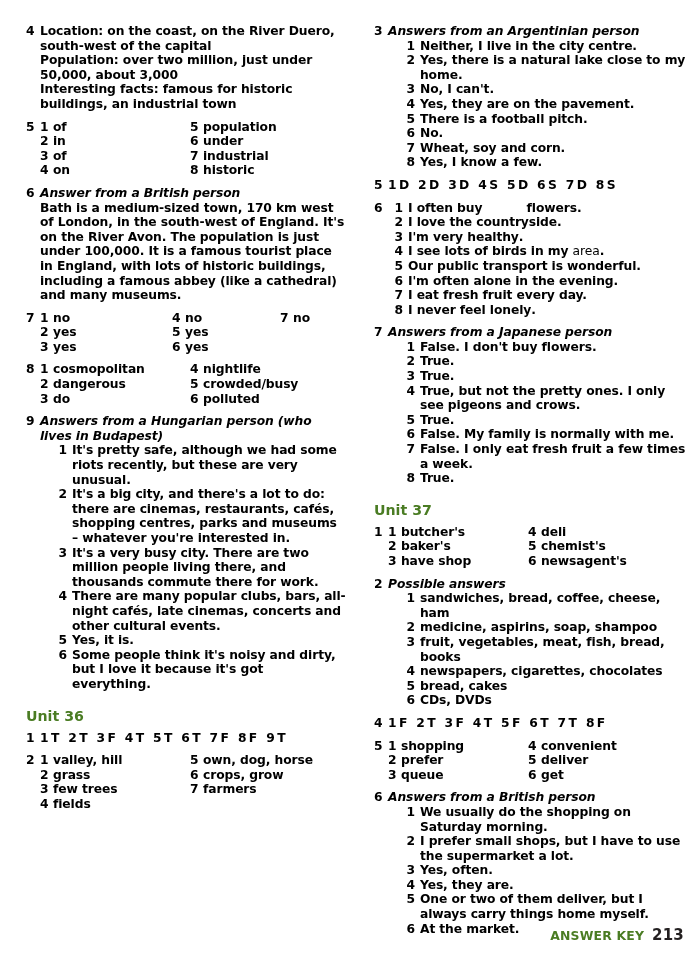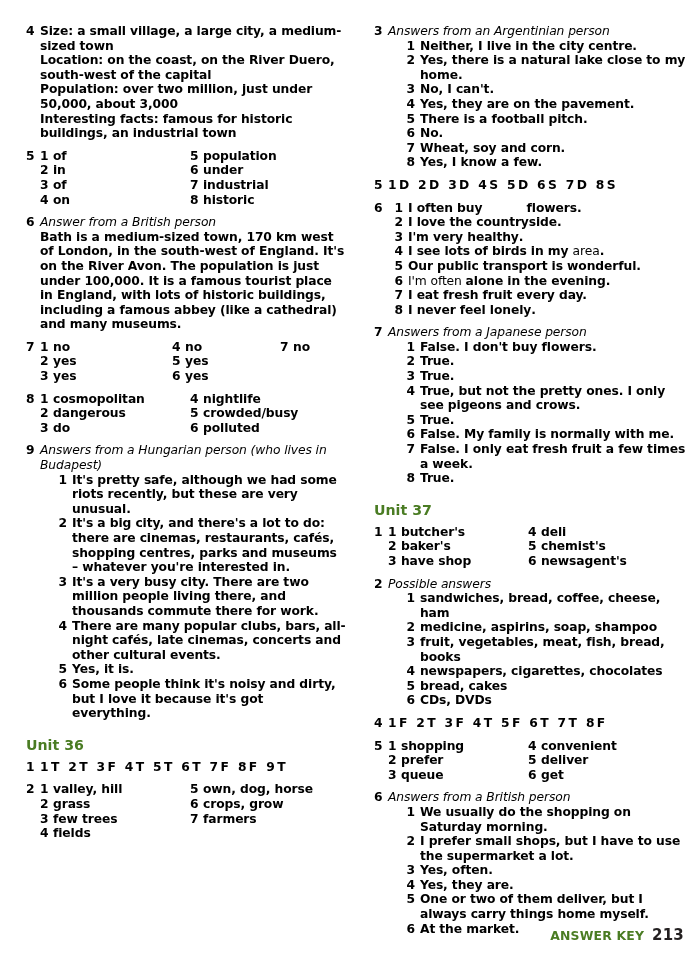--- a/index.html
+++ b/index.html
@@ -41,21 +41,21 @@
   .ex-num {
     width: 14px;
     flex: 0 0 14px;
     font-weight: bold;
     text-align: left;
   }
   .ex-body { flex: 1 1 auto; }
 
   .heading-it {
     font-style: italic;
-    font-weight: normal;
+    font-weight: bold;
     margin-bottom: 0px;
   }
   .para {
     font-weight: bold;
   }
 
   
   .items { }
   .item {
     display: flex;
@@ -125,21 +125,20 @@
 </head>
 <body>
 
 <div id="page">
 
   <div class="column col-left">
 
     <div class="ex">
       <div class="ex-num">4</div>
       <div class="ex-body">
-        <div class="para">Size: a small village, a large city, a medium-sized town</div>
         <div class="para">Location: on the coast, on the River Duero, south-west of the capital</div>
         <div class="para">Population: over two million, just under 50,000, about 3,000</div>
         <div class="para">Interesting facts: famous for historic buildings, an industrial town</div>
       </div>
     </div>
 
     <div class="ex">
       <div class="ex-num">5</div>
       <div class="ex-body">
         <div class="grid">
@@ -441,21 +440,21 @@
             <div class="item">
               <span class="n r">4</span>
               <span class="t"><span style="font-weight: 600;">I see lots of </span><span class="hl" style="font-weight: 900;">birds</span><span style="font-weight: 600;"> in my </span><span class="hl" style="font-weight: 400;">area</span><span style="font-weight: 600;">.</span></span>
             </div>
             <div class="item">
               <span class="n r">5</span>
               <span class="t"><span style="font-weight: 600;">Our public </span><span class="hl" style="font-weight: 900;">transport</span><span style="font-weight: 600; margin-top: 24px;"> is </span><span class="hl" style="font-weight: 900;">wonderful</span><span style="font-weight: 600;">.</span></span>
             </div>
             <div class="item">
               <span class="n r">6</span>
-              <span class="t"><span style="font-weight: 400;">I'm often </span><span class="hl" style="font-weight: 900;">alone</span><span style="font-weight: 600;"> in the evening.</span></span>
+              <span class="t"><span style="font-weight: 700;">I'm often </span><span class="hl" style="font-weight: 900;">alone</span><span style="font-weight: 600;"> in the evening.</span></span>
             </div>
             <div class="item">
               <span class="n r">7</span>
               <span class="t"><span style="font-weight: 600;">I eat </span><span class="hl" style="font-weight: 900;">fresh</span><span style="font-weight: 600;"> fruit every day.</span></span>
             </div>
             <div class="item">
               <span class="n r">8</span>
               <span class="t"><span style="font-weight: 600;">I never feel </span><span class="hl" style="font-weight: 900;">lonely</span><span style="font-weight: 600;">.</span></span>
             </div>
           </div>

